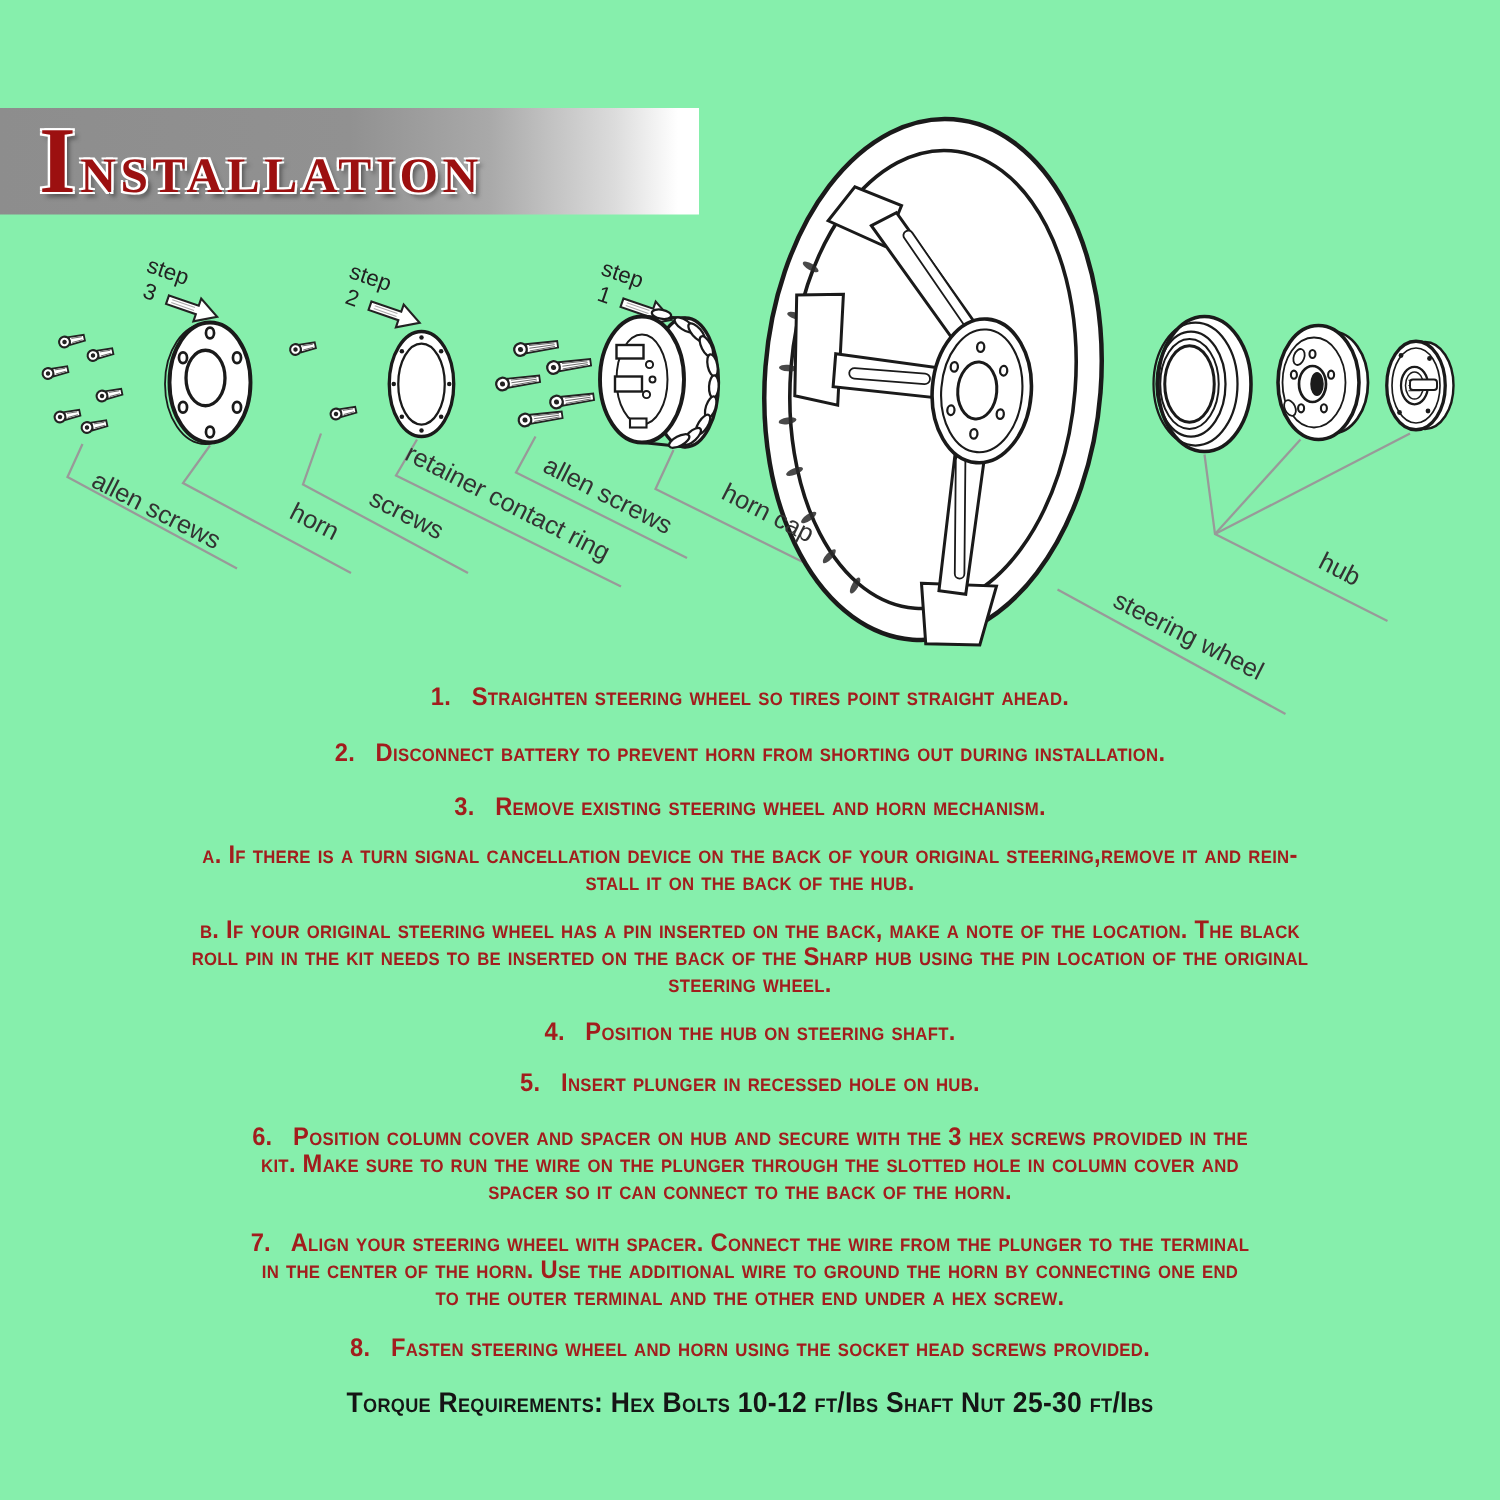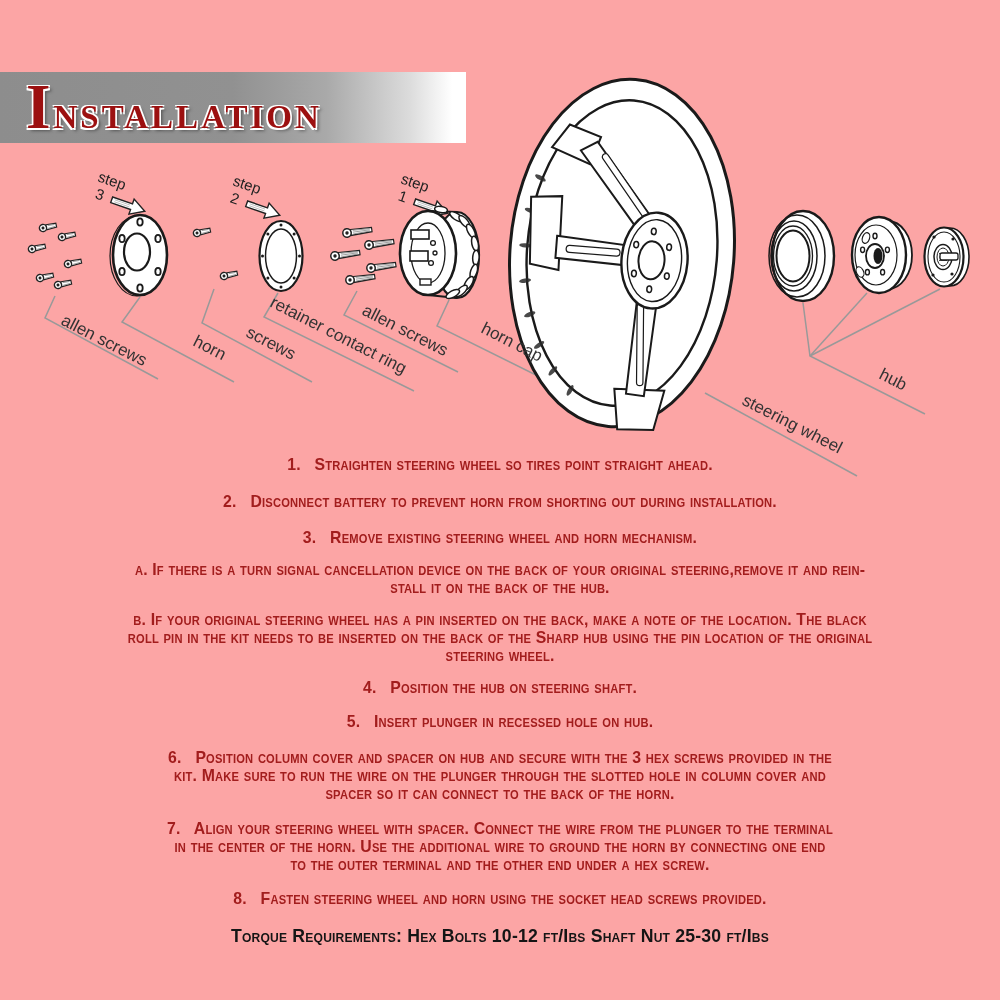--- a/index.html
+++ b/index.html
@@ -1,17 +1,17 @@
 <!DOCTYPE html>
 <html><head>
 <meta charset="utf-8">
 <style>
   html,body{margin:0;padding:0;}
   body{width:1000px;height:1000px;background:#fff;overflow:hidden;}
-  .page{position:relative;width:1000px;height:1000px;background:#fca5a5;font-family:"Liberation Sans",sans-serif;}
+  .page{position:relative;width:1000px;height:1000px;background:#86efac;font-family:"Liberation Sans",sans-serif;}
 
   
   .banner{position:absolute;top:72px;left:0;width:466px;height:71px;
     background:linear-gradient(90deg,#8d8d8d 0%,#919191 50%,#a9a9a9 70%,#dcdcdc 88%,#ffffff 97%);}
   .title{position:absolute;top:4px;left:26px;line-height:62px;
     font-family:"Liberation Serif",serif;font-weight:700;font-variant:small-caps;
     font-size:47px;letter-spacing:3px;color:#9c1010;
     text-shadow:-1.5px -1.5px 0 #fff,1.5px -1.5px 0 #fff,-1.5px 1.5px 0 #fff,1.5px 1.5px 0 #fff,3px 3px 3px rgba(40,40,40,.55);}
   .title::first-letter{font-size:63px;}
 

